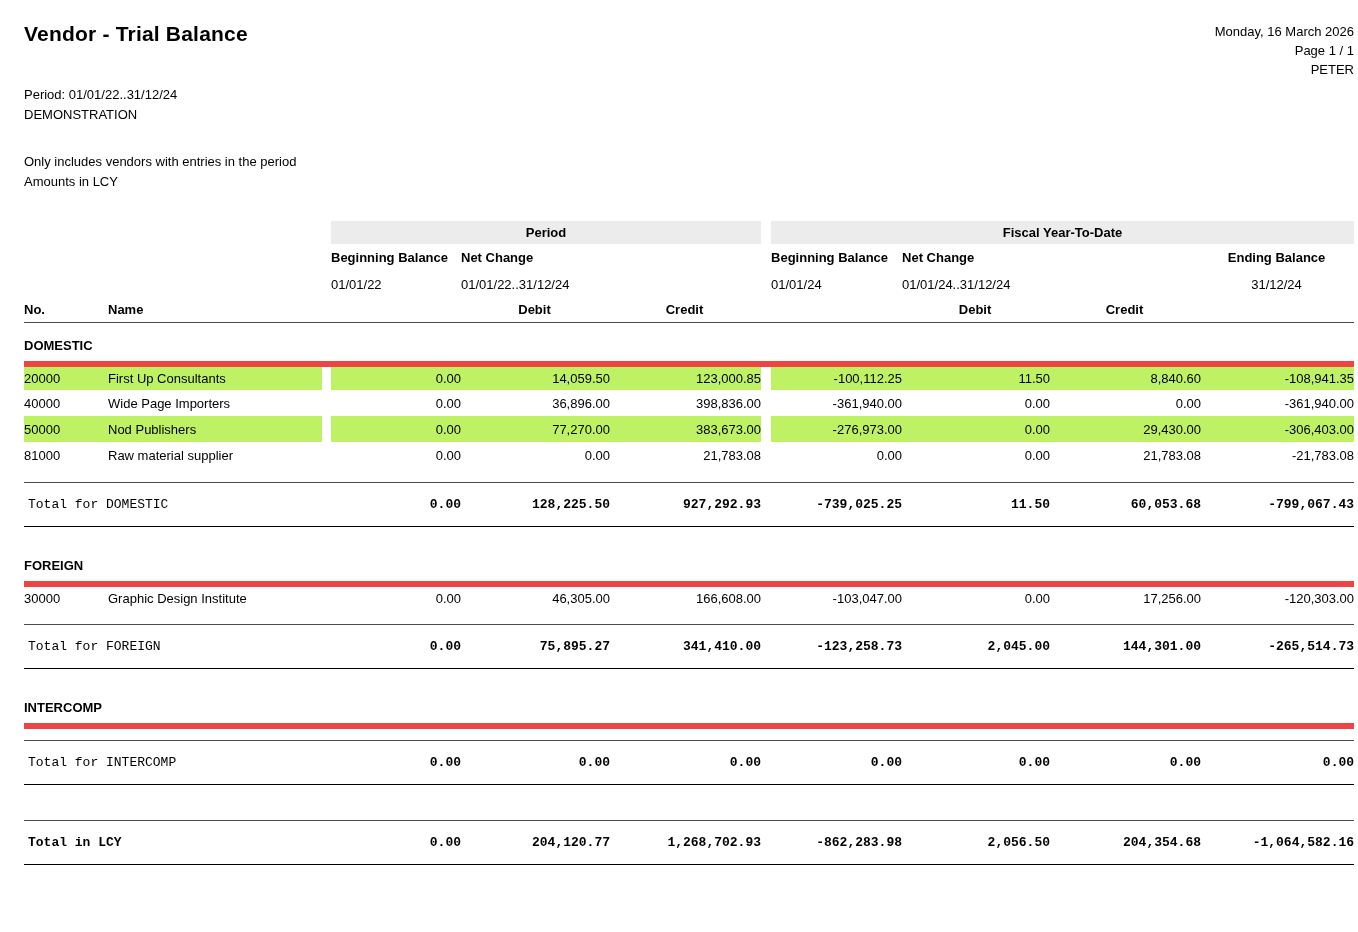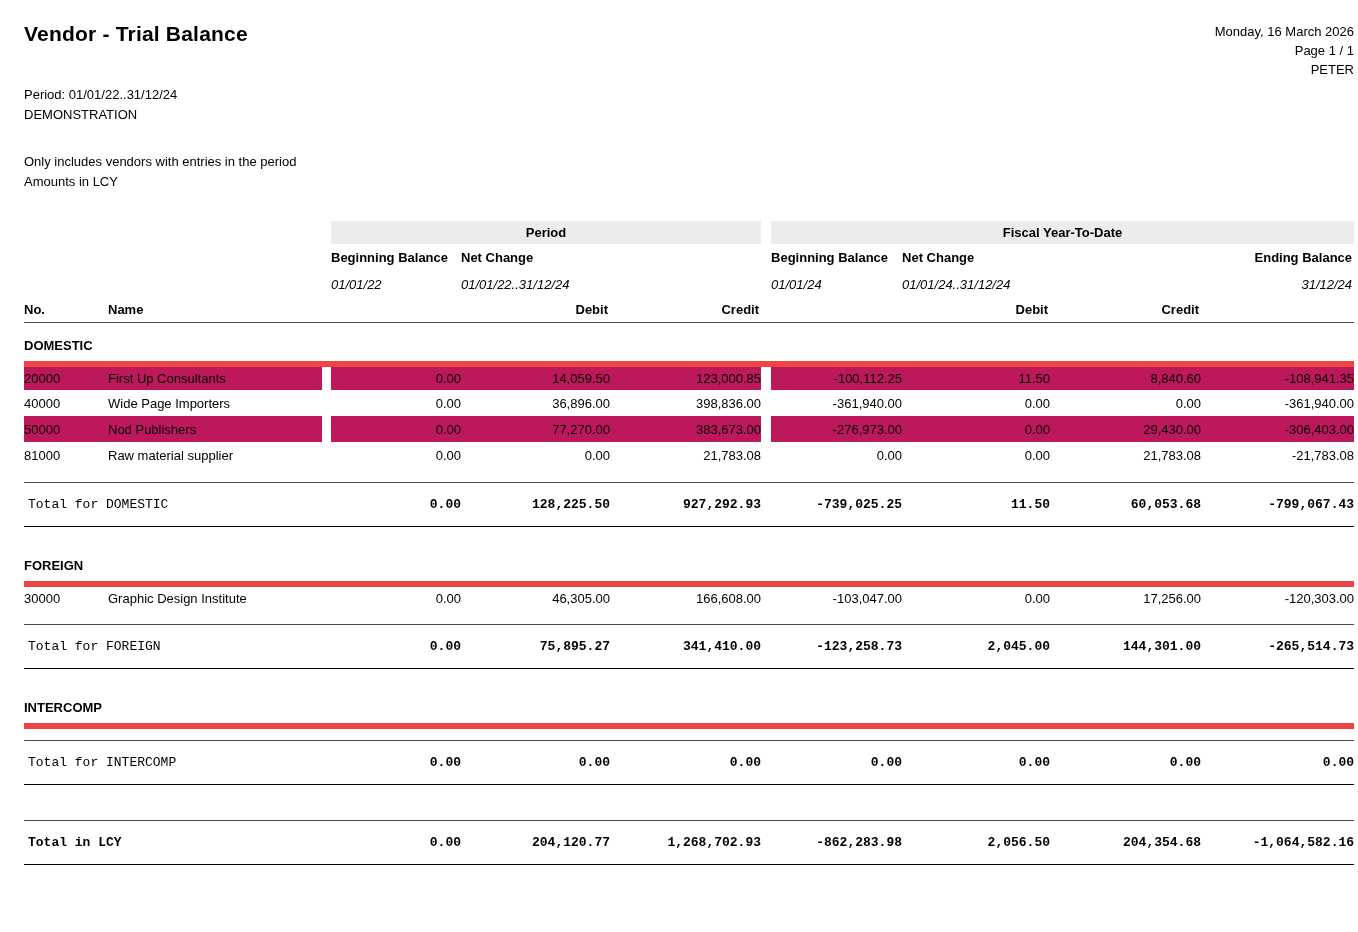--- a/index.html
+++ b/index.html
@@ -28,47 +28,47 @@
     width: 1330px;
     font-size: 13px;
   }
   table.tb td {
     padding: 0;
     vertical-align: middle;
     overflow: hidden;
     white-space: nowrap;
   }
   .bold { font-weight: 700; }
-  .right { text-align: right; padding-right: 2px !important; margin-top: 8px; }
+  .right { text-align: center; padding-right: 2px !important; margin-top: 8px; }
   .num { text-align: right; padding-right: 2px; }
   .pl4 { padding-left: 4px; }
   .netp { padding-left: 37px; }
   .datep { padding-left: 20px; }
   .netf { padding-left: 95px; }
   .datef { padding-left: 94px; }
 
   tr.band-row td { height: 23px; }
   tr.band-row td.band { background: #ececec; text-align: center; font-weight: 700; }
   tr.subhead-row td { height: 27px; }
-  tr.date-row td { height: 26px; font-style: italic; }
+  tr.date-row td { height: 26px; }
   tr.colhead-row td { height: 25px; border-bottom: 1px solid #4a4a4a; }
 
   tr.spacer td { height: 10px; }
   tr.sp10 td { height: 10px; }
   tr.sp14 td { height: 14px; }
   tr.sp24 td { height: 26px; }
   tr.sp36 td { height: 36px; }
 
   tr.group-row td.group-name {
     height: 32px; font-weight: 700;
     vertical-align: bottom; padding-bottom: 8px;
     border-bottom: 6px solid #ef4444;
   }
   tr.data-row td { height: 26px; }
-  tr.data-row.shaded td { background: #be185d; }
+  tr.data-row.shaded td { background: #bef264; }
   tr.data-row.shaded td.gap { background: #ffffff; }
 
   tr.total-row td {
     height: 44px;
     border-top: 1px solid #4a4a4a;
     border-bottom: 1px solid #000000;
     font-family: Liberation Mono, monospace;
   }
   tr.total-row td.total-label { padding-left: 4px; }
   tr.total-row td.num { font-weight: 700; }

